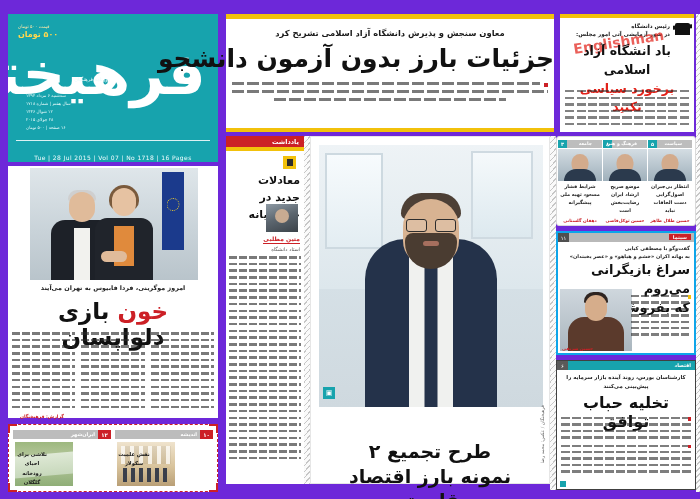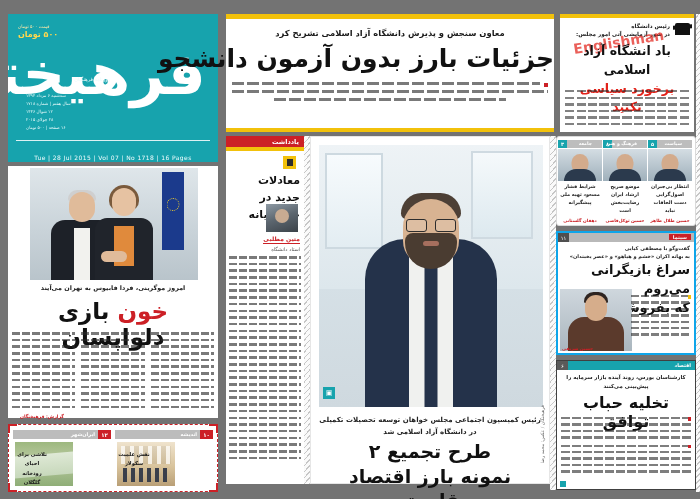--- a/index.html
+++ b/index.html
@@ -10,21 +10,21 @@
     height: 499px;
     background: #ffffff;
     font-family: "DejaVu Sans", sans-serif;
     overflow: hidden;
     position: relative;
   }
 
   .page {
     position: absolute;
     inset: 0;
-    background: #737373;
+    background: #6d28d9;
   }
 
   
   .hatch {
     background-image: repeating-linear-gradient(
       -48deg,
       rgba(80,80,80,0.30) 0px,
       rgba(80,80,80,0.30) 1px,
       rgba(255,255,255,0) 1px,
       rgba(255,255,255,0) 4px);
@@ -865,21 +865,20 @@
       <div class="fp-hair"></div>
       <div class="fp-head"></div>
       <div class="fp-beard"></div>
       <div class="fp-lip"></div>
       <div class="fp-glasses"></div>
     </div>
     <div class="feature-badge">
         <i>▣</i>
       </div>
     <div class="feature-credit">فرهیختگان / عکس: محمد رضا</div>
-    <div class="feature-kicker rtl">رئیس کمیسیون اجتماعی مجلس خواهان توسعه تحصیلات تکمیلی در دانشگاه آزاد اسلامی شد</div>
     <div class="feature-head rtl">
       <div>طرح تجمیع ۲</div>
       <div>نمونه بارز اقتصاد مقاومتی</div>
     </div>
   </div>
 
   <div class="rail-3">
     <div class="mini m1">
       <div class="mini-tab">
         <b>۵</b>

